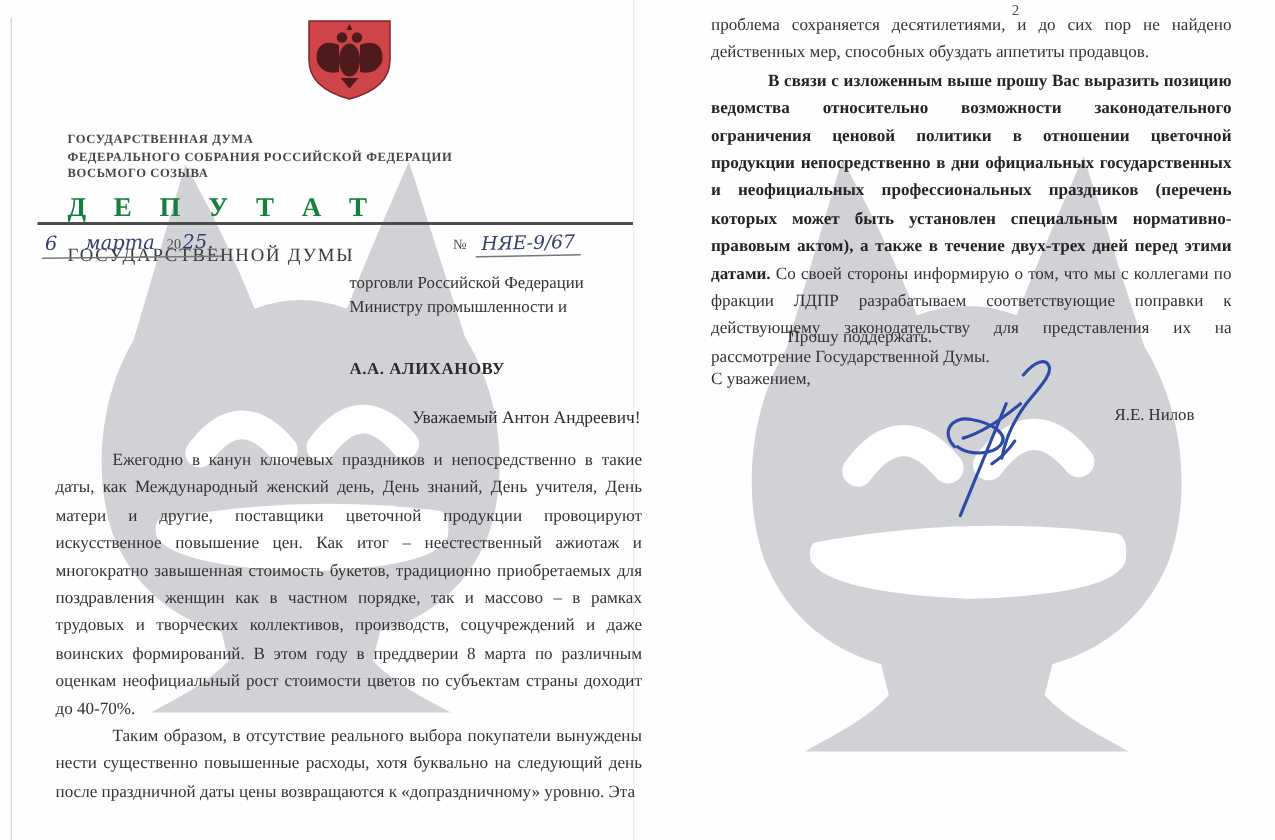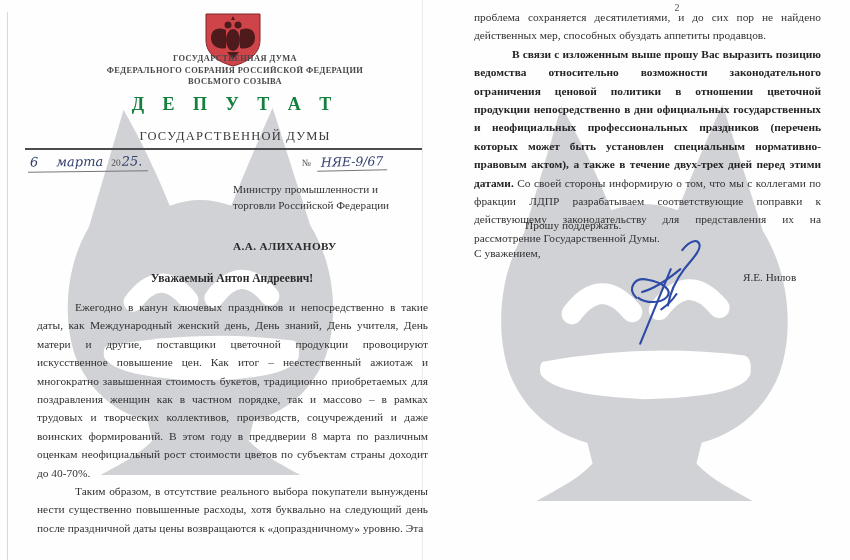--- a/index.html
+++ b/index.html
@@ -9,42 +9,42 @@
   .page-divider{position:absolute;left:422px;top:0;width:1px;height:560px;background:#ececee;}
   .page{position:absolute;top:0;height:560px;}
   #page1{left:7px;width:415px;}
   #page2{left:427px;width:423px;}
 
   
   .watermark{position:absolute;z-index:0;}
 
   
   .emblem{position:absolute;left:196px;top:12px;width:60px;height:56px;z-index:1;}
-  .letterhead{position:absolute;left:38px;top:53px;width:380px;text-align:center;z-index:1;color:#3c3c3e;font-family:Liberation Serif, serif;}
+  .letterhead{position:absolute;left:38px;top:87px;width:380px;text-align:left;z-index:1;color:#3c3c3e;font-family:Liberation Serif, serif;}
   .lh-small{font-size:8.4px;letter-spacing:0.4px;line-height:11.5px;font-weight:bold;color:#47474a;}
   .lh-deputy{font-size:18px;font-weight:bold;letter-spacing:7px;margin-top:6px;color:#15803d;}
   .lh-duma{font-size:12.5px;letter-spacing:1.2px;margin-top:14px;color:#3a3a3c;}
   .rule{position:absolute;left:18px;top:148px;width:397px;height:2px;background:#4c4c4f;z-index:1;}
 
   
   .hw{font-family:"DejaVu Serif", serif;font-style:italic;color:#33406f;}
   .dateline{position:absolute;left:21px;top:154px;z-index:2;font-size:13px;border-bottom:1px solid #77777b;
             padding:0 6px 1px 2px;transform:rotate(-0.6deg);}
   .dateline .printed{font-family:"Liberation Serif", serif;font-style:normal;font-size:9.5px;color:#4a4a4d;margin:0 1px 0 8px;}
   .dateline .gap{display:inline-block;width:18px;}
   .numline{position:absolute;left:295px;top:154px;z-index:2;font-size:12.5px;}
   .numline .printed{font-size:9.5px;color:#4a4a4d;margin-right:6px;}
   .numline .hw{border-bottom:1px solid #77777b;padding:0 4px 1px 4px;display:inline-block;transform:rotate(-1.2deg);}
 
   
   .addressee{position:absolute;left:226px;top:182px;width:185px;z-index:2;font-size:11.2px;line-height:15.5px;color:#333335;}
   .addressee .name{margin-top:26px;font-weight:bold;letter-spacing:0.4px;color:#2a2a2c;}
 
   
-  .salutation{position:absolute;left:30px;top:272px;width:390px;text-align:center;font-weight:bold;
+  .salutation{position:absolute;left:30px;top:272px;width:390px;text-align:right;font-weight:normal;
               font-size:11.6px;z-index:2;color:#2a2a2c;}
   .body1{position:absolute;left:30px;top:298px;width:391px;z-index:2;}
   .body1 p,.body2 p{margin:0;text-align:justify;text-indent:38px;font-size:11.4px;line-height:18.4px;color:#323234;}
   .body2{position:absolute;left:47px;top:8px;width:347px;z-index:2;}
   .body2 .no-indent{text-indent:0;}
   .b{font-weight:bold;color:#242426;}
   .pagenum{position:absolute;left:240px;top:2px;width:20px;text-align:center;font-size:10px;color:#515154;z-index:2;}
 
   .request{position:absolute;left:60px;top:219px;font-size:11.4px;z-index:2;text-indent:38px;width:300px;}
   .closing{position:absolute;left:47px;top:247px;font-size:11.4px;z-index:2;}
@@ -90,22 +90,22 @@
     <div class="rule"></div>
 
     <div class="dateline">
       <span class="hw">6</span><span class="gap"></span><span class="hw">марта</span><span class="printed">20</span><span class="hw">25.</span>
     </div>
     <div class="numline">
       <span class="printed">№</span><span class="hw">НЯЕ-9/67</span>
     </div>
 
     <div class="addressee">
+      <div>торговли Российской Федерации</div>
       <div>Министру промышленности и</div>
-      <div>торговли Российской Федерации</div>
       <div class="name">А.А. АЛИХАНОВУ</div>
     </div>
 
     <div class="salutation">Уважаемый Антон Андреевич!</div>
     <div class="body1">
       <p>Ежегодно в канун ключевых праздников и непосредственно в такие даты, как Международный женский день, День знаний, День учителя, День матери и другие, поставщики цветочной продукции провоцируют искусственное повышение цен. Как итог – неестественный ажиотаж и многократно завышенная стоимость букетов, традиционно приобретаемых для поздравления женщин как в частном порядке, так и массово – в рамках трудовых и творческих коллективов, производств, соцучреждений и даже воинских формирований. В этом году в преддверии 8 марта по различным оценкам неофициальный рост стоимости цветов по субъектам страны доходит до 40-70%.</p>
       <p>Таким образом, в отсутствие реального выбора покупатели вынуждены нести существенно повышенные расходы, хотя буквально на следующий день после праздничной даты цены возвращаются к «допраздничному» уровню. Эта</p>
     </div>
   </div>
 

